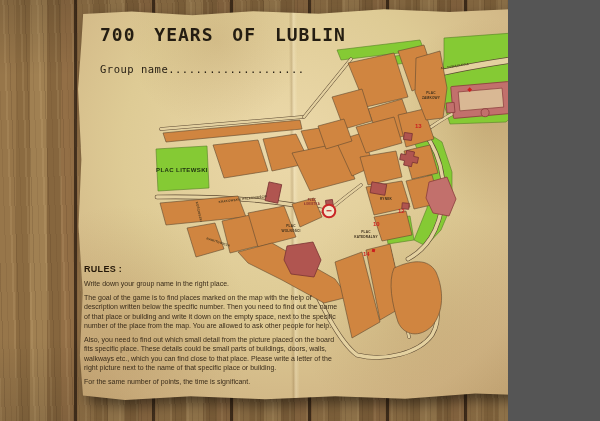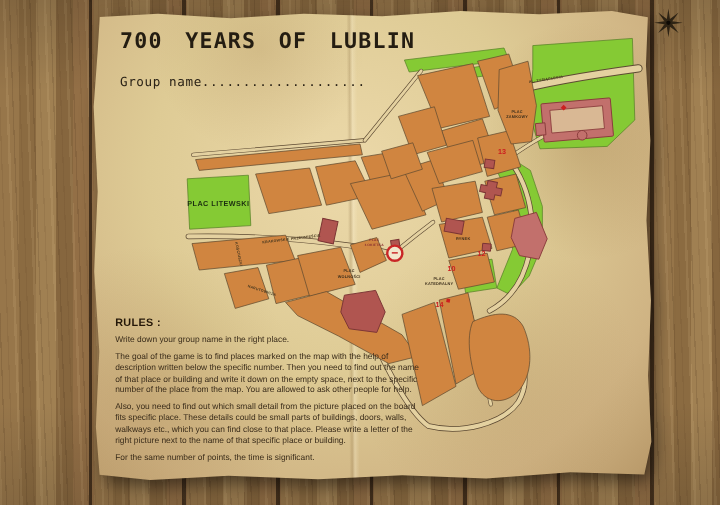--- a/index.html
+++ b/index.html
@@ -1,17 +1,17 @@
 <!DOCTYPE html>
 <html><head>
 <meta charset="utf-8">
 <style>
   html,body{margin:0;padding:0;background:#555;}
   .stage{
-    position:relative;width:600px;height:421px;overflow:hidden;
+    position:relative;width:508px;height:421px;overflow:hidden;
     font-family:"Liberation Sans",sans-serif;
     background:
       linear-gradient(180deg, rgba(0,0,0,.14), rgba(0,0,0,0) 18%, rgba(0,0,0,0) 80%, rgba(0,0,0,.12)),
       repeating-linear-gradient(90deg, rgba(0,0,0,0) 0 74px, rgba(28,16,7,.65) 74px 77px, rgba(140,105,65,.4) 77px 78px),
       repeating-linear-gradient(88deg, rgba(255,225,170,.10) 0 2px, rgba(0,0,0,0) 2px 5px, rgba(55,32,14,.14) 5px 6px, rgba(0,0,0,0) 6px 11px, rgba(80,50,25,.10) 11px 12px, rgba(0,0,0,0) 12px 17px),
       repeating-linear-gradient(90deg, #97764a 0 16px, #8b6b41 16px 30px, #a08052 30px 47px, #86663e 47px 61px, #936f46 61px 78px);
   }
   .paper-wrap{position:absolute;left:0;top:0;width:600px;height:421px;filter:drop-shadow(4px 6px 7px rgba(0,0,0,.5));z-index:1;}
   .paper{
     position:absolute;left:77px;top:9px;width:467px;height:392px;
@@ -28,21 +28,21 @@
   .title{
     position:absolute;left:100px;top:24px;z-index:3;
     font-family:"DejaVu Sans Mono",monospace;font-weight:700;font-size:18px;
     color:#241d12;letter-spacing:1px;word-spacing:7px;white-space:nowrap;
   }
   .groupname{
     position:absolute;left:100px;top:63px;z-index:3;
     font-family:"DejaVu Sans Mono",monospace;font-weight:400;font-size:10.5px;
     color:#2a2216;letter-spacing:.5px;white-space:nowrap;
   }
-  .rules{position:absolute;left:96px;top:264px;width:259px;z-index:3;color:#3a2c1a;}
+  .rules{position:absolute;left:84px;top:264px;width:259px;z-index:3;color:#3a2c1a;}
   .rules h3{margin:0 0 5px 0;font-size:9px;font-weight:700;color:#241708;letter-spacing:.3px;}
   .rules p{margin:0 0 5px 0;font-size:7px;line-height:1.32;}
   .map-svg{position:absolute;left:0;top:0;z-index:2;}
   .blk{fill:#d08540;stroke:#5f4a30;stroke-width:.6;}
   .park{fill:#85ca34;stroke:#567f27;stroke-width:.6;}
   .lm{fill:#b05550;stroke:#7a3434;stroke-width:.8;}
   .lm2{fill:#c2706c;stroke:#8a3c3c;stroke-width:.8;}
   .road-c{fill:none;stroke:#5d4a33;stroke-width:4.6;stroke-linecap:round;}
   .road-f{fill:none;stroke:#e4d1a0;stroke-width:3.4;stroke-linecap:round;}
   .road-c.wide{stroke-width:7;} .road-f.wide{stroke-width:5.4;}

